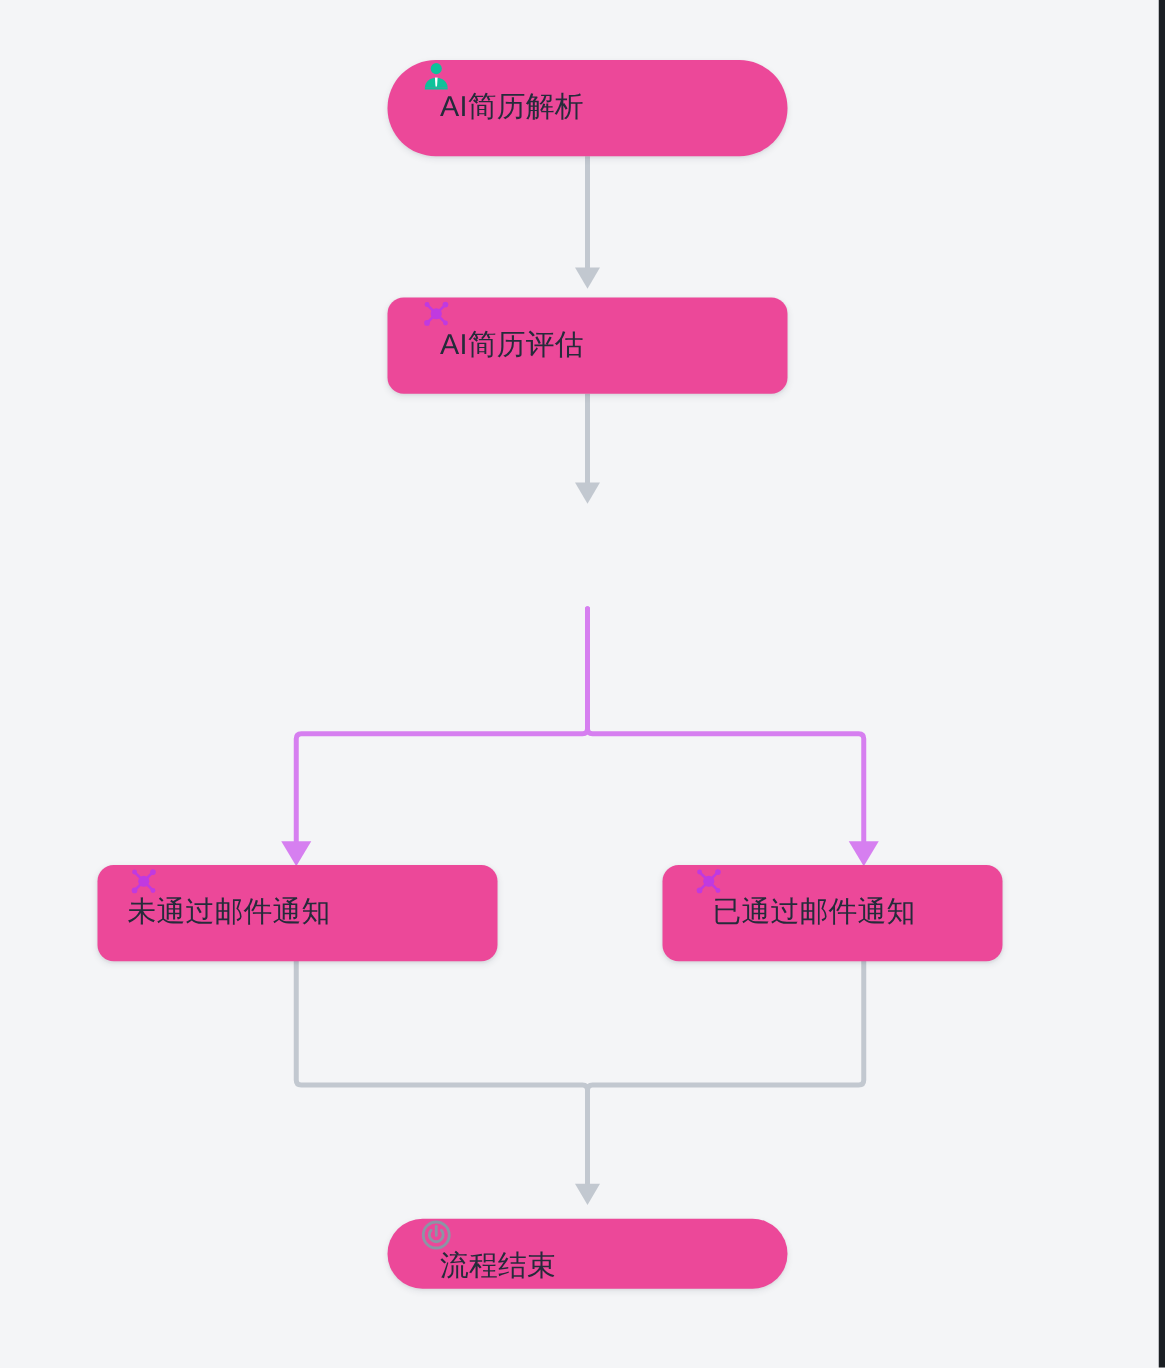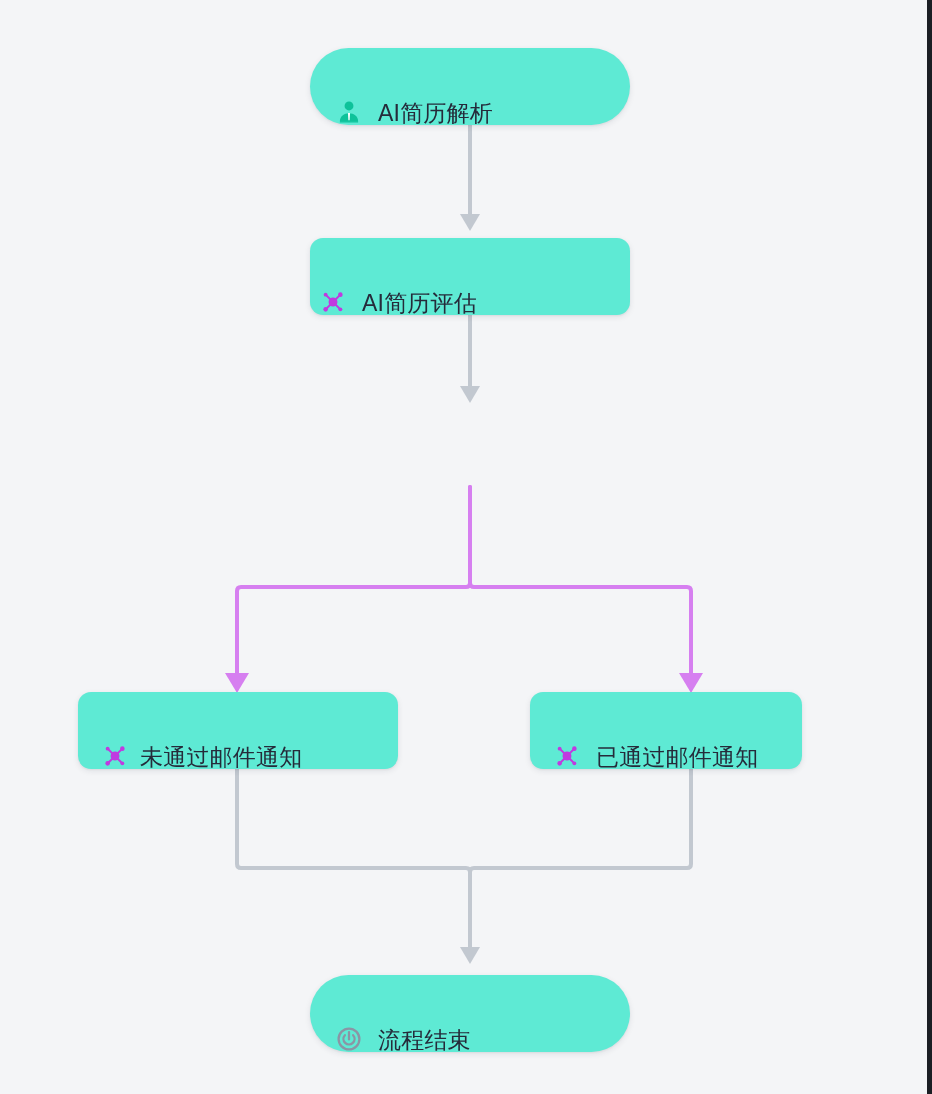--- a/index.html
+++ b/index.html
@@ -22,25 +22,26 @@
   #edge-layer {
     position: absolute;
     left: 0;
     top: 0;
     width: 932px;
     height: 1094px;
   }
   .node {
     position: absolute;
     box-sizing: border-box;
-    background: #5eead4;
+    background: #ec4899;
     display: flex;
-    align-items: flex-end;
+    align-items: flex-start;
     box-shadow: 0 2px 6px rgba(26, 34, 56, 0.09), 0 1px 2px rgba(26, 34, 56, 0.06);
     z-index: 3;
+    flex-direction: column;
   }
   .node.pill { border-radius: 999px; }
   .node.card { border-radius: 13px; }
   .node-icon {
     flex: 0 0 auto;
     width: 26px;
     height: 26px;
     display: flex;
     align-items: center;
     justify-content: center;
@@ -49,29 +50,29 @@
   .node-label {
     font-size: 23px;
     line-height: 1;
     color: #252b3a;
     letter-spacing: 0.2px;
     white-space: nowrap;
   }
   
   #node-parse    { left: 310px; top: 48px;  width: 320px; height: 77px;  padding-left: 26px; }
   #node-parse .node-label { margin-left: 16px; }
-  #node-evaluate { left: 310px; top: 238px; width: 320px; height: 77px;  padding-left: 10px; }
+  #node-evaluate { left: 310px; top: 238px; width: 320px; height: 77px;  padding-left: 26px; }
   #node-evaluate .node-label { margin-left: 16px; }
   #node-approval { left: 310px; top: 410px; width: 320px; height: 77px;  padding-left: 26px; }
   #node-approval .node-label { margin-left: 16px; }
   #node-reject   { left: 78px;  top: 692px; width: 320px; height: 77px;  padding-left: 24px; }
-  #node-reject .node-label { margin-left: 12px; }
+  #node-reject .node-label { margin-left: 0; }
   #node-pass     { left: 530px; top: 692px; width: 272px; height: 77px;  padding-left: 24px; }
   #node-pass .node-label { margin-left: 16px; }
-  #node-end      { left: 310px; top: 975px; width: 320px; height: 77px;  padding-left: 26px; }
+  #node-end      { left: 310px; top: 975px; width: 320px; height: 56px;  padding-left: 26px; }
   #node-end .node-label { margin-left: 16px; }
 
   #right-edge-strip {
     position: absolute;
     top: 0;
     right: 0;
     width: 5px;
     height: 1094px;
     background: #1b1f24;
     z-index: 10;

